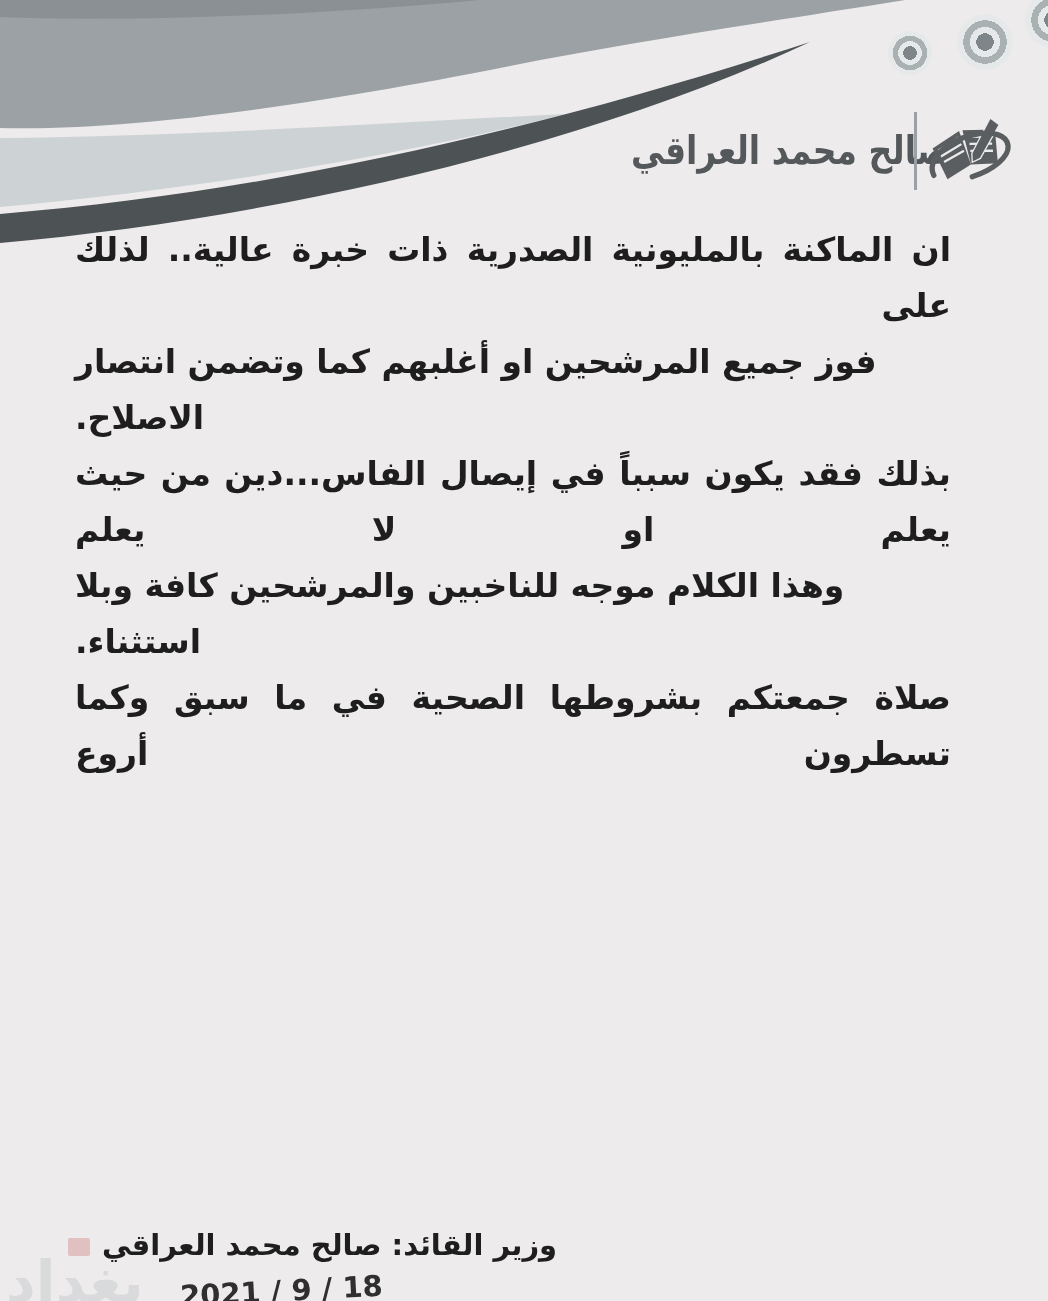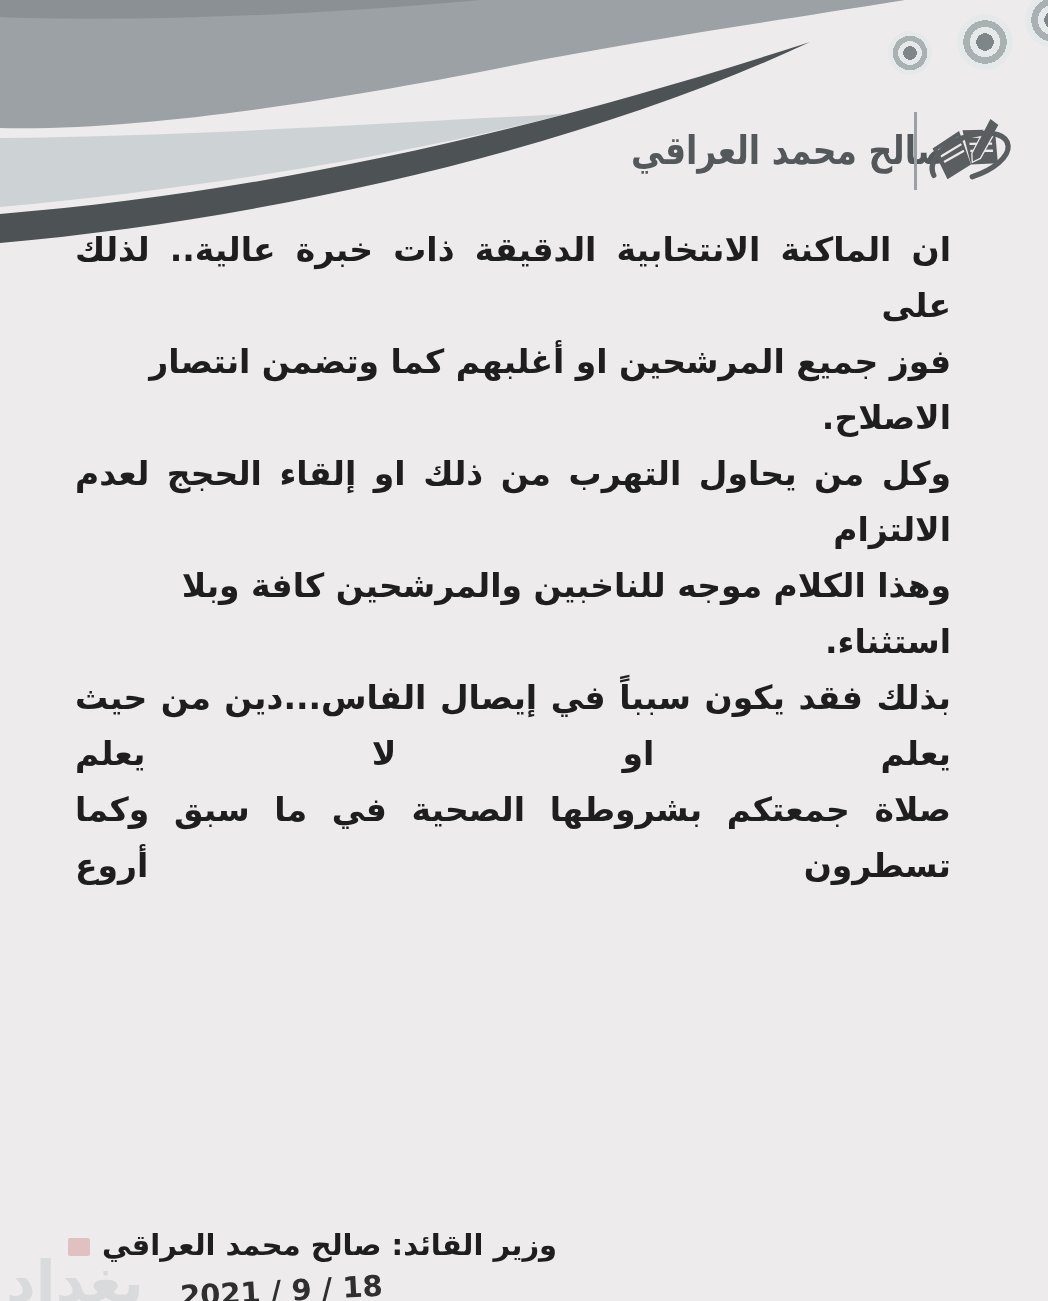--- a/index.html
+++ b/index.html
@@ -30,21 +30,21 @@
   .logo-divider{position:absolute;right:113px;top:12px;width:3px;height:78px;background:#9aa0a3;}
   .emblem{position:absolute;right:18px;top:10px;width:88px;height:84px;}
   
   .body-text{
     position:absolute;left:75px;top:222px;width:876px;
     direction:rtl;color:#1e1e1e;
     font-size:33px;font-weight:bold;line-height:56px;
   }
   .body-text .line{width:100%;}
   .body-text .full{text-align:justify;text-align-last:justify;}
-  .body-text .center{text-align:right;}
+  .body-text .center{text-align:left;}
   
   .signature{
     position:absolute;left:73px;top:1228px;direction:rtl;
     color:#1e1e1e;font-size:29px;font-weight:bold;white-space:nowrap;margin-left:29px;
   }
   .date{
     position:absolute;left:180px;top:1274px;direction:ltr;
     color:#2f2f2f;font-size:29px;font-weight:bold;white-space:nowrap;
     transform:rotate(-3deg);
   }
@@ -90,25 +90,24 @@
       <path d="M55,31 L80,37 M54,39 L79,45 M53,47 L78,53" stroke="#edebeb" stroke-width="2.6" fill="none"></path>
 
       <path d="M84,16 L92,26 L62,58 L52,60 L54,50 Z" fill="#5a5e61" stroke="#edebeb" stroke-width="1.5"></path>
 
       <path d="M6,64 C2,44 30,30 58,30 C84,30 98,40 96,52 C94,64 74,74 48,76" fill="none" stroke="#5a5e61" stroke-width="6" stroke-linecap="round"></path>
     </g>
   </svg>
 </div>
 
 <div class="body-text">
-    <div class="line full">ان الماكنة الانتخابية الدقيقة ذات خبرة عالية.. لذلك على</div>
+    <div class="line full">ان الماكنة بالمليونية الصدرية ذات خبرة عالية.. لذلك على</div>
     <div class="line center">فوز جميع المرشحين او أغلبهم كما وتضمن انتصار الاصلاح.</div>
-    <div class="line full">وكل من يحاول التهرب من ذلك او إلقاء الحجج لعدم الالتزام</div>
+    <div class="line full">بذلك فقد يكون سبباً في إيصال الفاس...دين من حيث يعلم او لا يعلم</div>
     <div class="line center">وهذا الكلام موجه للناخبين والمرشحين كافة وبلا استثناء.</div>
-    <div class="line full">بذلك فقد يكون سبباً في إيصال الفاس...دين من حيث يعلم او لا يعلم</div>
     <div class="line full">صلاة جمعتكم بشروطها الصحية في ما سبق وكما تسطرون أروع</div>
   </div>
 
 <div class="signature">وزير القائد: صالح محمد العراقي</div>
 <div class="date">2021 / 9 / 18</div>
 
 <div class="watermark">
   <div class="wm-badge"></div>
   <div class="wm-text">بغداد</div>
 </div>

